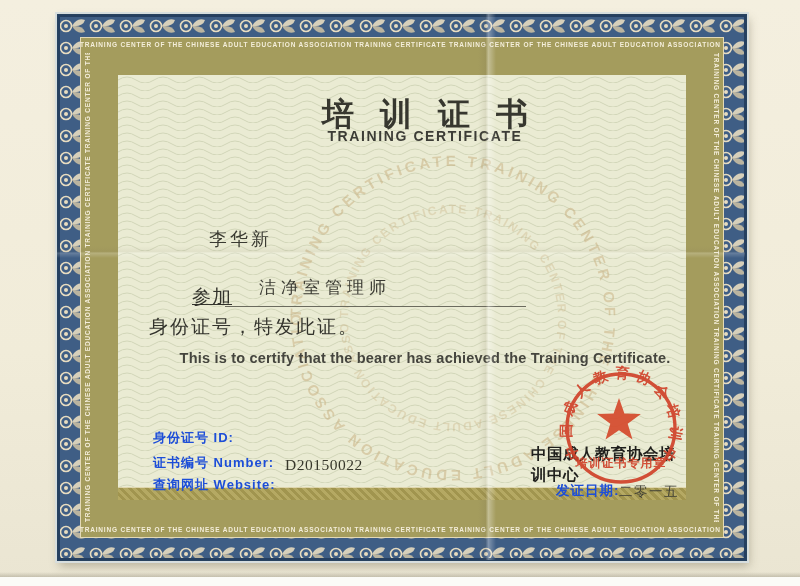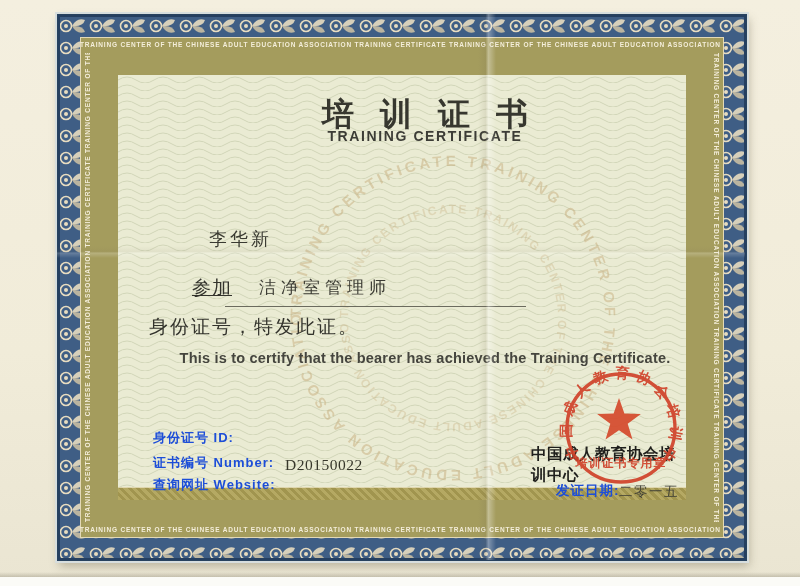--- a/index.html
+++ b/index.html
@@ -38,21 +38,21 @@
     box-shadow:inset 0 1px 0 rgba(245,238,210,.7);}
 
   
   .abs{position:absolute;}
   .title-cn{left:0;width:614px;text-align:center;top:18px;
     font-size:32px;font-weight:700;color:#37372f;
     letter-spacing:26px;text-indent:26px;}
   .title-en{left:0;width:614px;text-align:center;top:53px;
     font-size:14px;font-weight:700;color:#3c3c36;letter-spacing:1.6px;}
   .recipient{left:91px;top:152px;font-size:18px;color:#3a3a32;letter-spacing:3px;}
-  .join-label{left:74px;top:200px;font-size:19px;color:#33332c;letter-spacing:1px;text-decoration:underline;}
+  .join-label{left:74px;top:209px;font-size:19px;color:#33332c;letter-spacing:1px;text-decoration:underline;}
   .course{left:141px;top:201px;font-size:17px;color:#3c3c34;letter-spacing:5px;}
   .blank-line{left:107px;top:231px;width:301px;height:0;border-top:1.5px solid #6b6b5e;}
   .class-suffix{left:413px;top:208px;font-size:19px;color:#33332c;letter-spacing:1px;}
   .completion{left:31px;top:239px;font-size:19px;color:#33332c;letter-spacing:2px;}
   .english-line{left:0;width:614px;text-align:center;top:275px;
     font-size:14.5px;font-weight:700;color:#45453e;letter-spacing:.2px;}
 
   .field-label{font-size:13px;font-weight:700;color:#1d4ed8;letter-spacing:1px;}
   .field-value{font-family:"Liberation Serif", serif;font-size:15.5px;color:#37372b;letter-spacing:.5px;}
   .f1l{left:35px;top:354px;} .f1v{left:139px;top:355px;}

